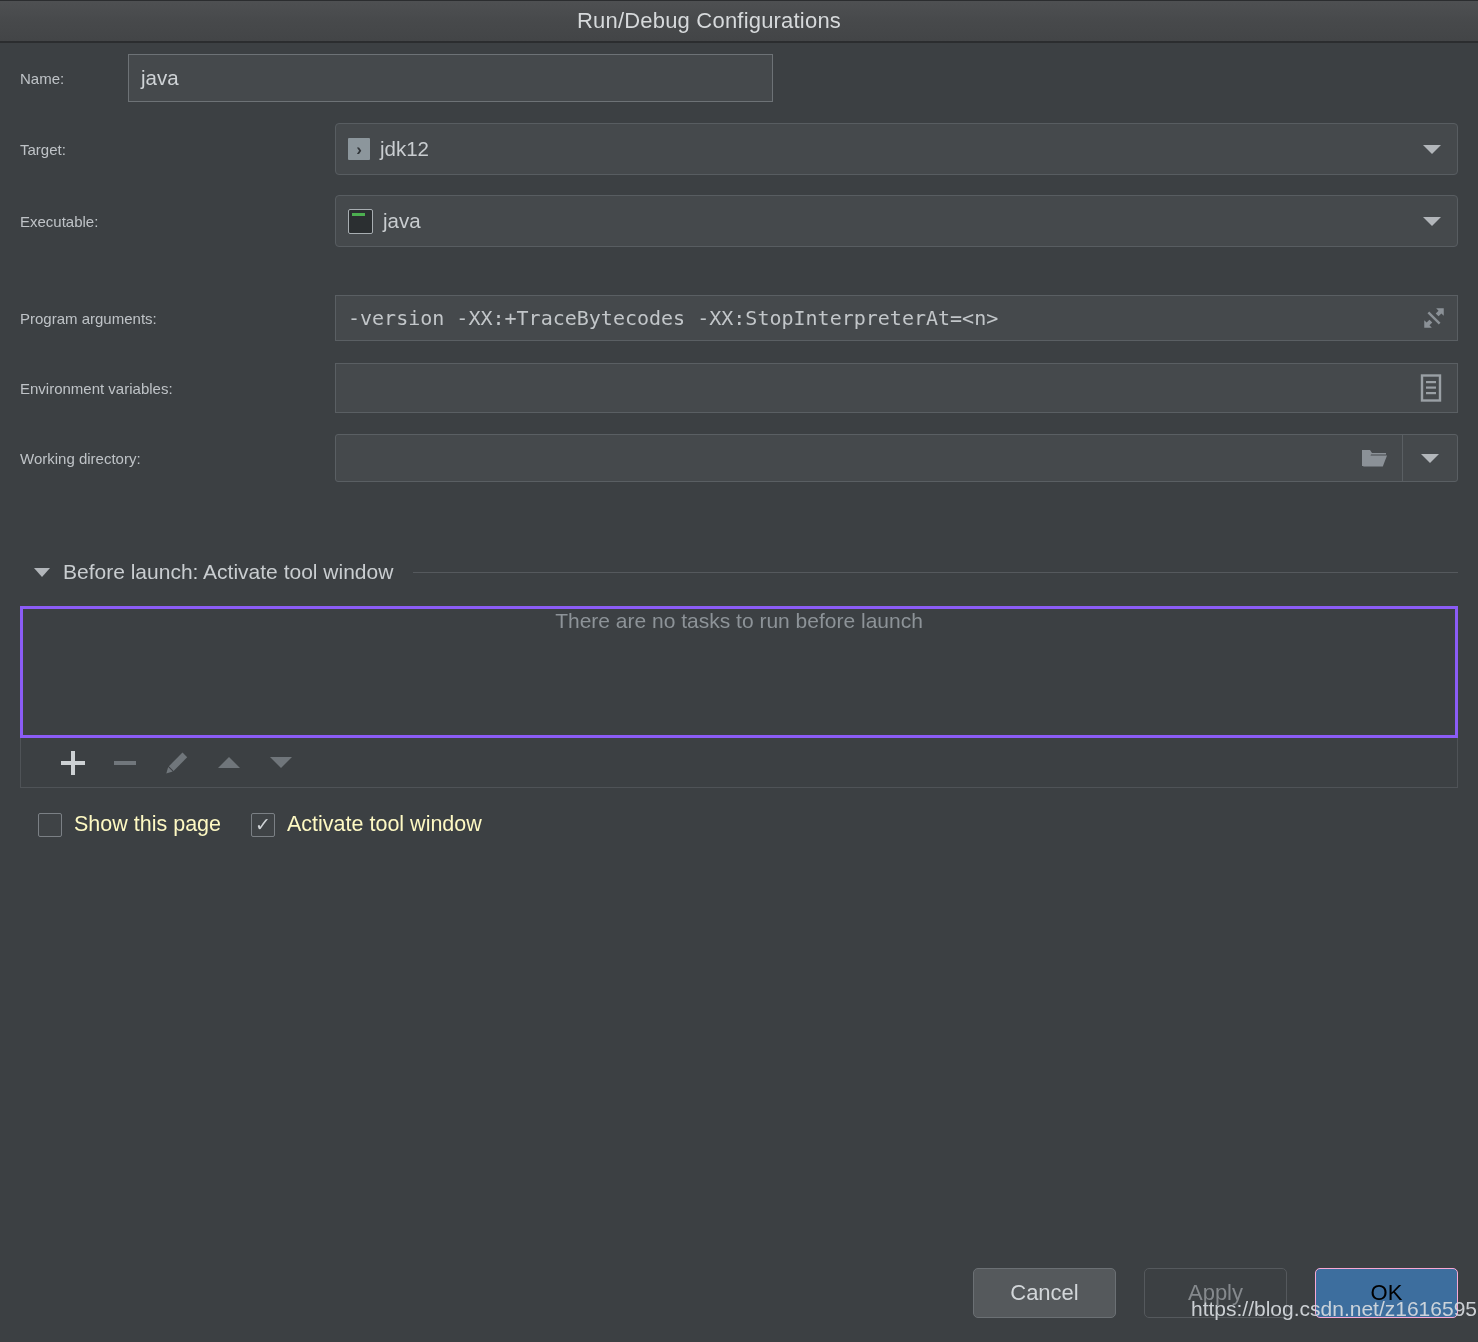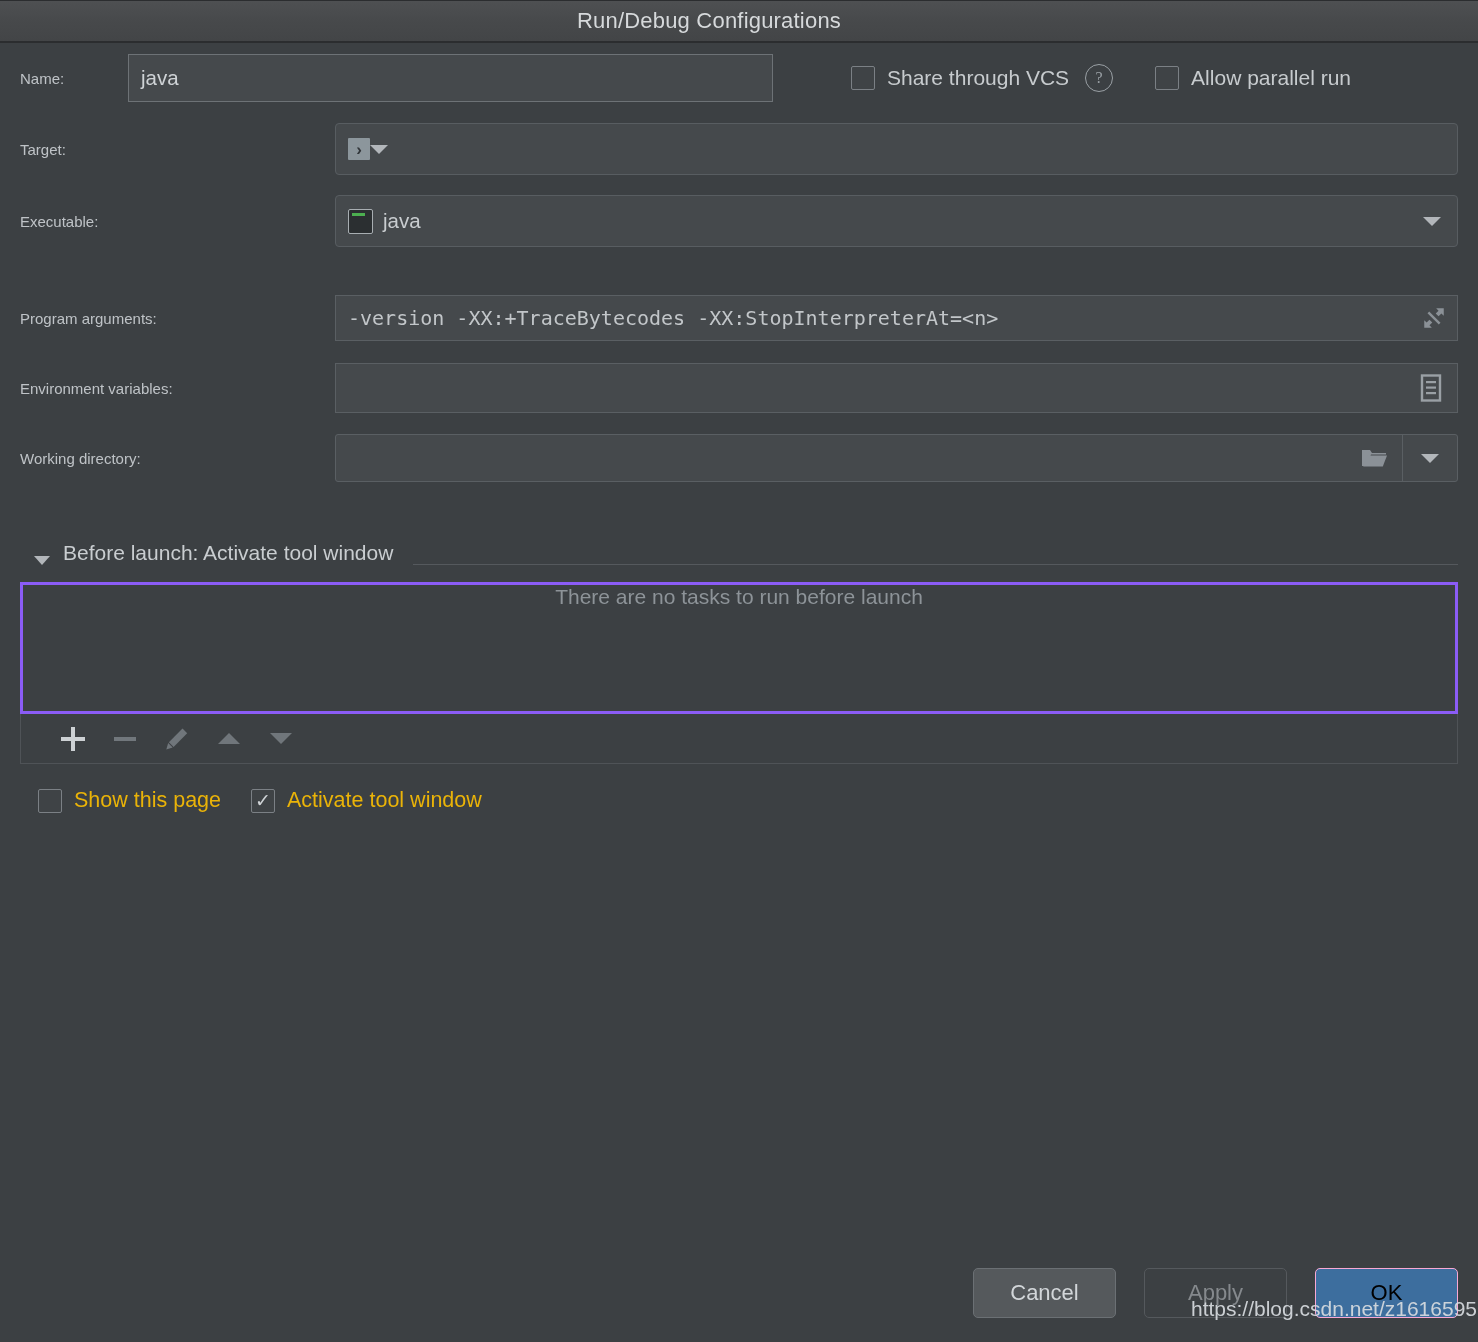--- a/index.html
+++ b/index.html
@@ -267,22 +267,22 @@
   .env-btn {
     width: 52px;
     display: flex;
     align-items: center;
     justify-content: center;
   }
 
   
   .bl-header {
     display: flex;
-    align-items: flex-end;
-    margin-top: 38px;
+    align-items: center;
+    margin-top: 62px;
     height: 34px;
   }
   .tri-down {
     width: 0; height: 0;
     border-left: 8px solid transparent;
     border-right: 8px solid transparent;
     border-top: 9px solid #b2b6ba;
     margin-left: 14px;
     margin-right: 13px;
   }
@@ -355,21 +355,21 @@
     border-right: 11px solid transparent;
     border-top: 11px solid #70767b;
   }
 
   .bottom-cbs {
     display: flex;
     align-items: center;
     margin-top: 24px;
     padding-left: 18px;
   }
-  .bottom-cbs .cb-label { font-size: 21.5px; color: #eab308; text-align: center; }
+  .bottom-cbs .cb-label { font-size: 21.5px; color: #fef9c3; text-align: center; }
   .gap { width: 30px; }
 
   
   .footer {
     position: absolute;
     right: 20px;
     bottom: 16px;
     display: flex;
     align-items: center;
     gap: 28px;
@@ -419,33 +419,27 @@
 </div>
 
 <div class="dialog-body">
 
   <div class="name-row">
     <div class="field-label name-label">Name:</div>
     <div class="name-input">
       <span>java</span>
     </div>
 
-    <div class="vcs-group">
-      <span class="cb"></span>
-      <span class="cb-label">Share through VCS</span>
-      <span class="help-icon">?</span>
-      <span class="cb" style="margin-left:42px;"></span>
-      <span class="cb-label">Allow parallel run</span>
-    </div>
   </div>
 
   <div class="combo-row">
     <div class="field-label combo-label">Target:</div>
     <div class="combo">
       <span class="icon-target">›</span>
+      <span class="combo-text">jdk12</span>
       <span class="combo-arrow"></span>
     </div>
   </div>
 
   <div class="combo-row">
     <div class="field-label combo-label">Executable:</div>
     <div class="combo">
       <span class="icon-terminal"></span>
       <span class="combo-text">java</span>
       <span class="combo-arrow"></span>

